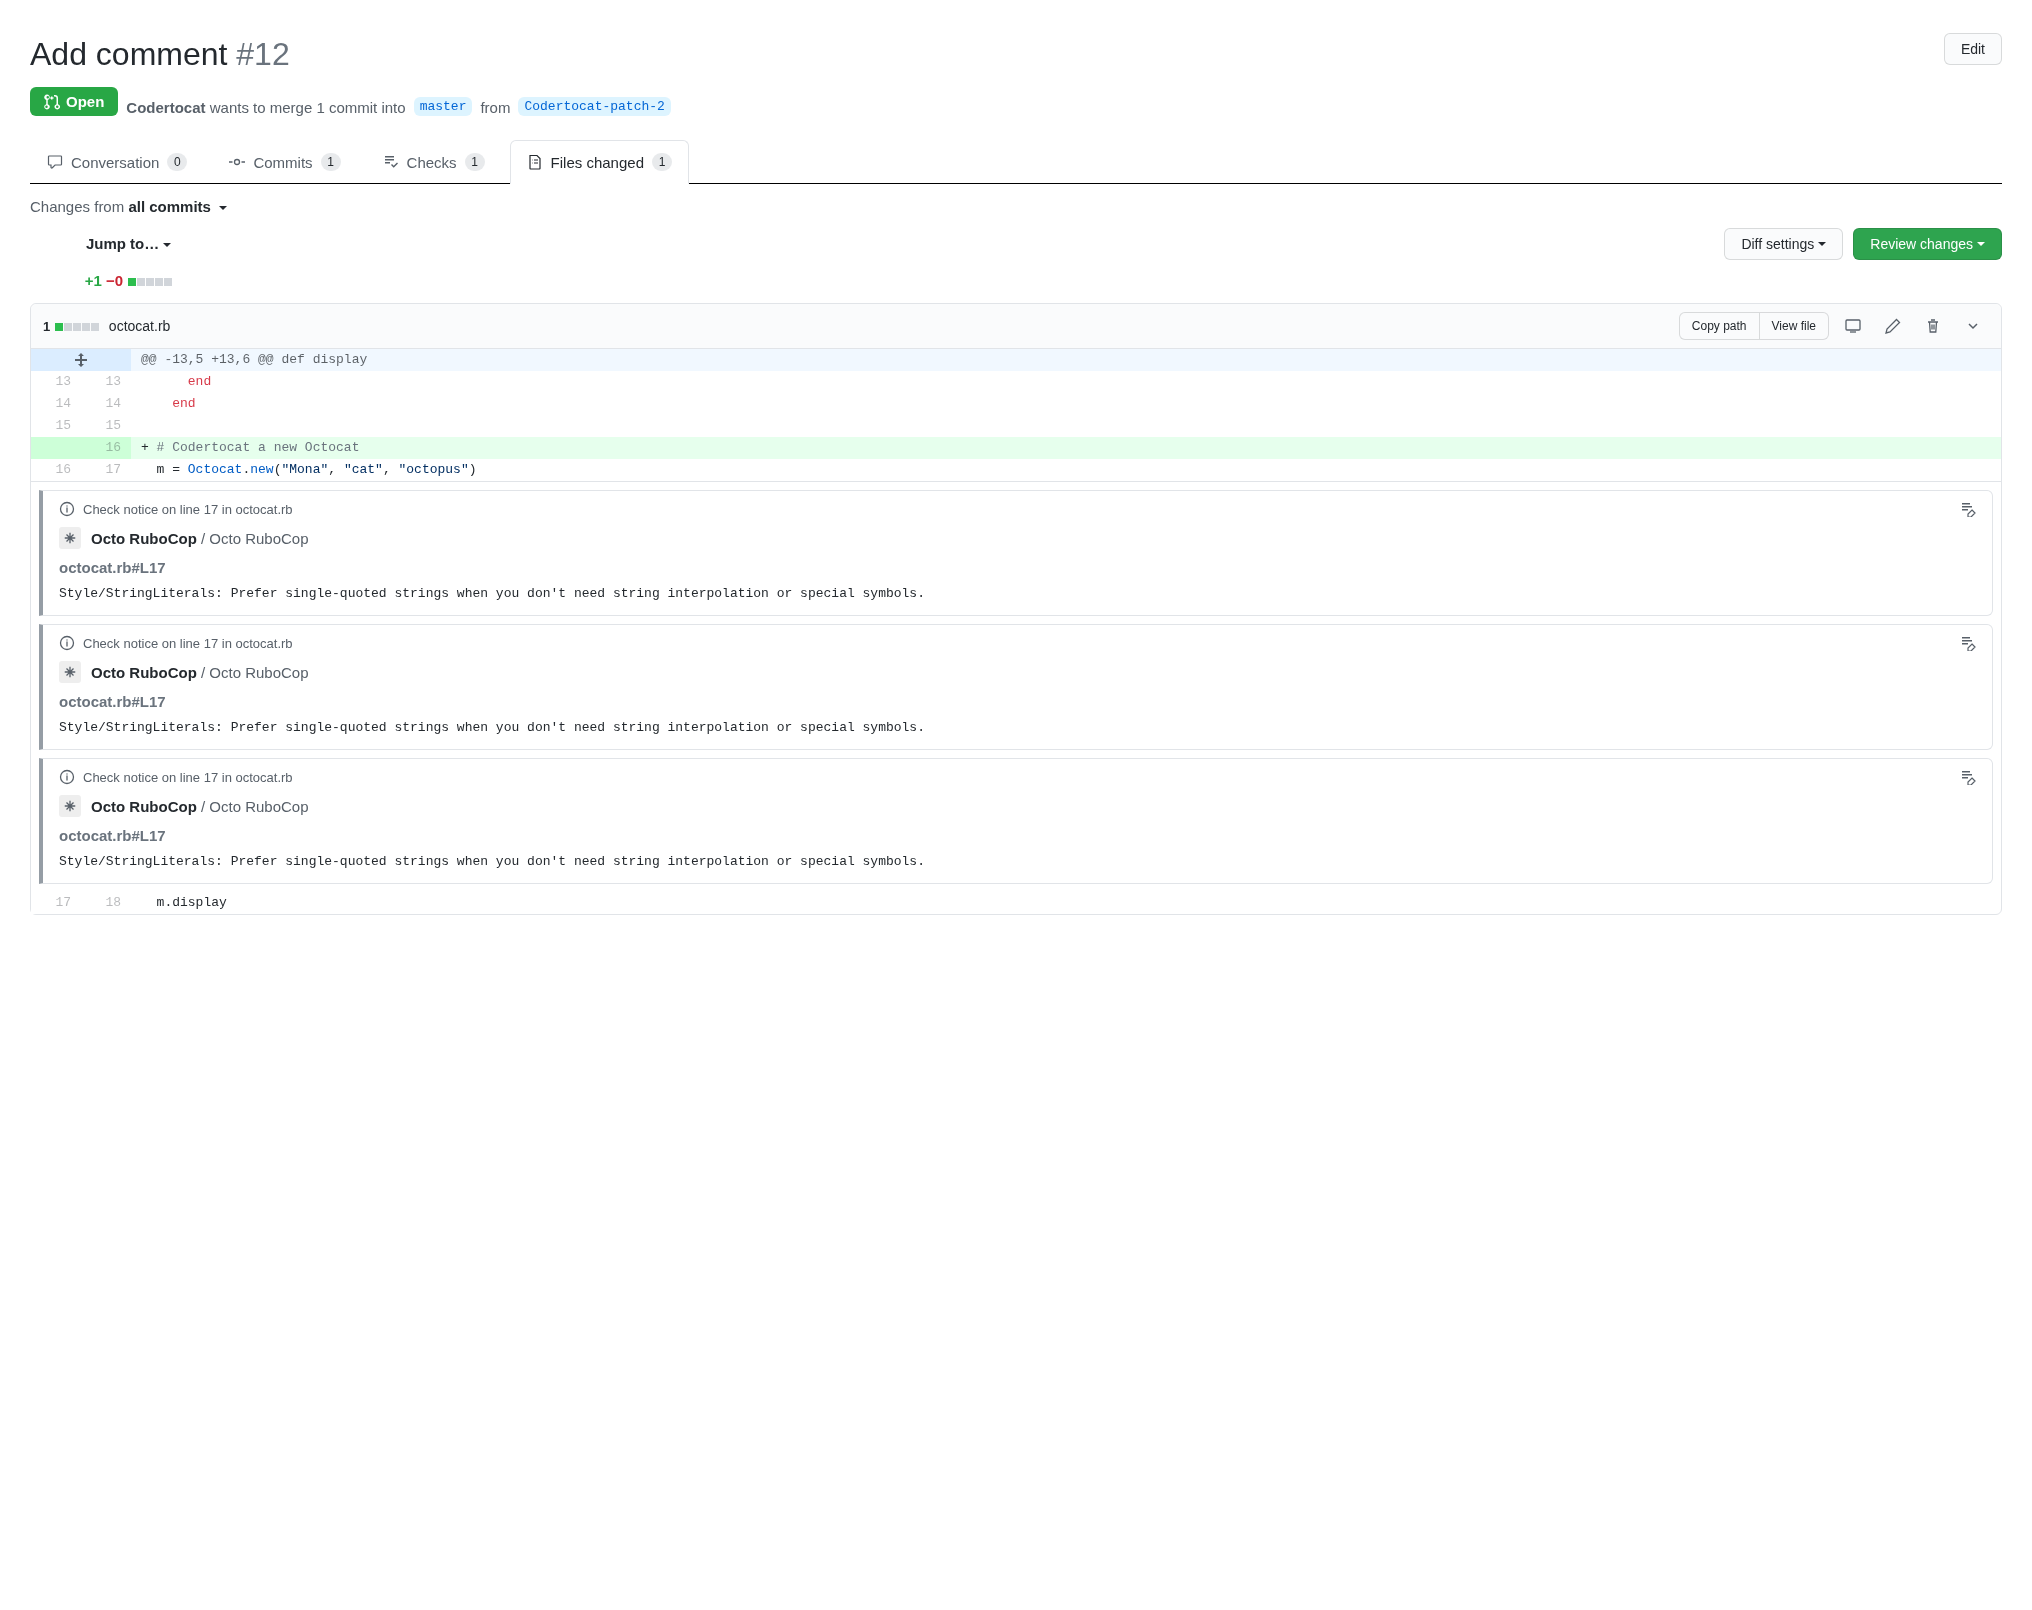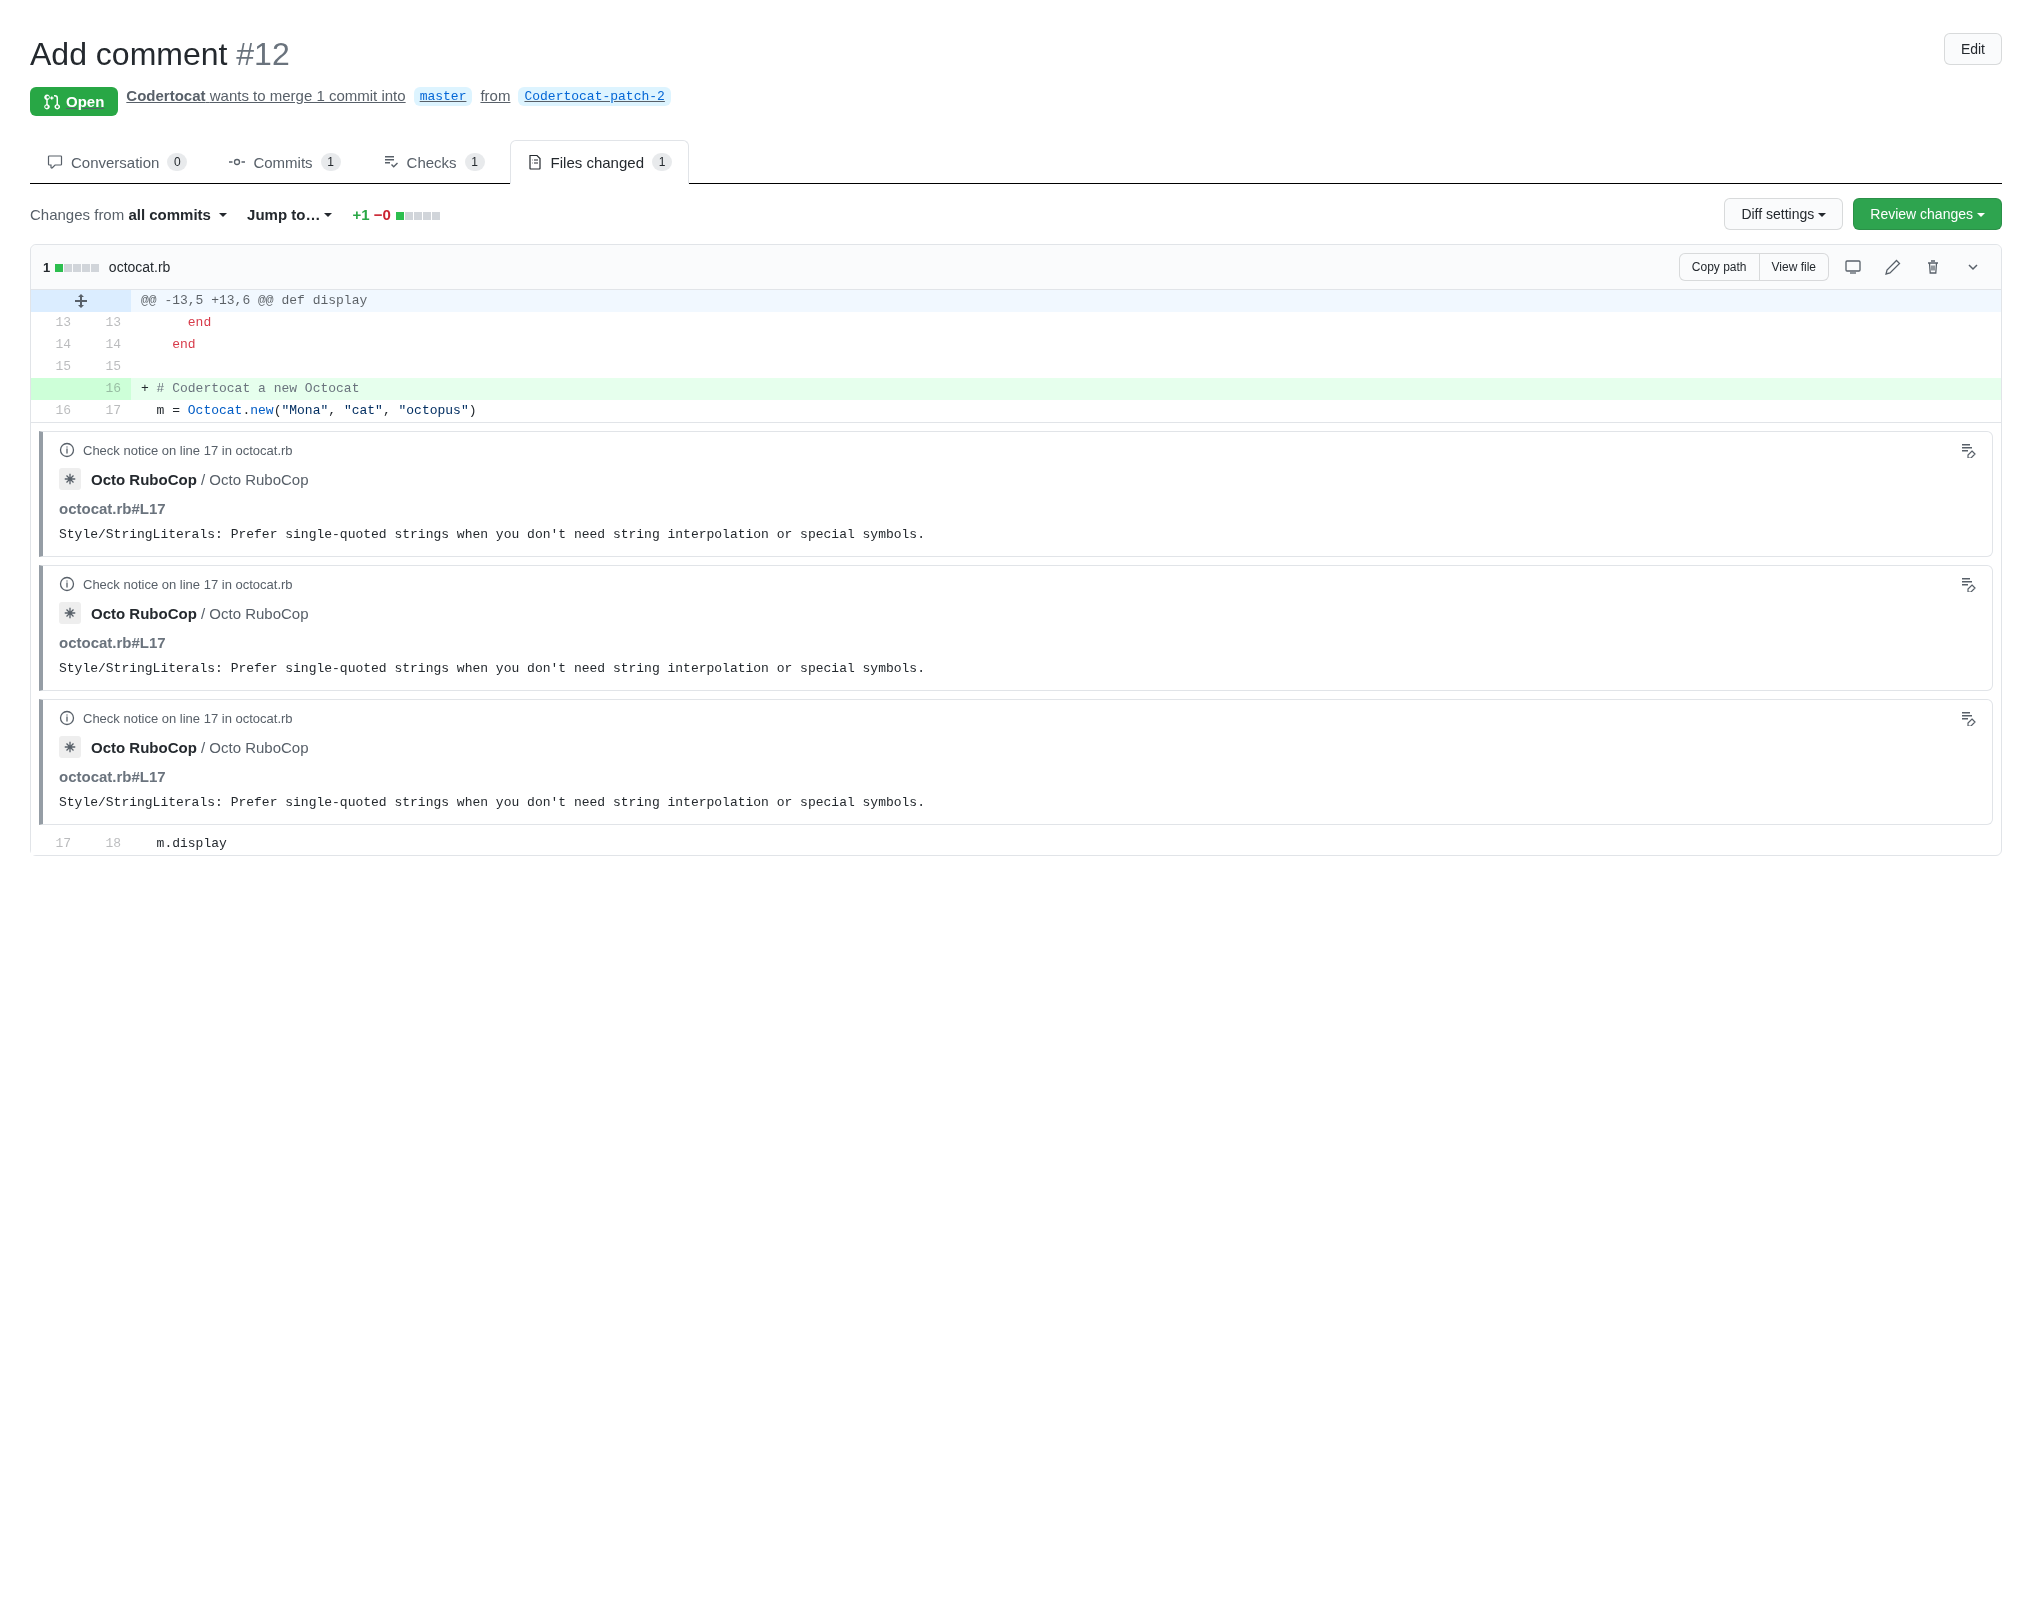--- a/index.html
+++ b/index.html
@@ -12,29 +12,29 @@
     padding: 20px 30px;
   }
   .header-row { display: flex; align-items: center; justify-content: space-between; margin-bottom: 8px; }
   h1.title { font-size: 32px; font-weight: 400; margin: 16px 0 4px 0; }
   h1.title .bold { font-weight: 400; }
   h1.title .num { color: #6a737d; font-weight: 300; }
   .btn { display: inline-block; padding: 5px 16px; font-size: 14px; font-weight: 500; line-height: 20px; border: 1px solid rgba(27,31,35,0.15); border-radius: 6px; background: #fafbfc; color: #24292e; cursor: pointer; white-space: nowrap; }
   .btn-sm { padding: 3px 12px; font-size: 12px; line-height: 20px; }
   .btn-primary { background: #2ea44f; color: #fff; border-color: rgba(27,31,35,0.15); }
   .state-open { background: #28a745; color: #fff; font-weight: 600; padding: 6px 14px; border-radius: 6px; display: inline-flex; align-items: center; gap: 6px; font-size: 15px; }
-  .meta-line { display: flex; align-items: flex-start; gap: 8px; margin-top: 10px; color: #586069; font-size: 15px; flex-wrap: wrap; text-decoration: underline; }
+  .meta-line { display: flex; align-items: flex-end; gap: 8px; margin-top: 10px; color: #586069; font-size: 15px; flex-wrap: wrap; }
   .meta-line b { color: #586069; font-weight: 600; }
   .branch { background: #ddf4ff; color: #0366d6; padding: 2px 6px; border-radius: 6px; font-family: SFMono-Regular, Consolas, "Liberation Mono", Menlo, monospace; font-size: 13px; }
   .tabs { border-bottom: 1px solid #000000; margin-top: 24px; display: flex; gap: 8px; }
   .tab { padding: 12px 16px; color: #586069; font-size: 15px; display: inline-flex; align-items: center; gap: 8px; border: 1px solid transparent; border-bottom: none; border-radius: 6px 6px 0 0; cursor: pointer; }
   .tab.selected { border-color: #e1e4e8; border-bottom: 1px solid #fff; margin-bottom: -1px; background: #fff; color: #24292e; }
   .counter { background: rgba(209,213,218,0.5); color: #24292e; border-radius: 20px; padding: 0 6px; font-size: 12px; min-width: 20px; text-align: center; line-height: 18px; display: inline-block; }
   .toolbar { display: flex; align-items: center; justify-content: space-between; padding: 14px 0; font-size: 15px; color: #24292e; }
-  .toolbar-left { display: flex; align-items: center; gap: 20px; }
+  .toolbar-left { display: flex; align-items: center; gap: 20px; flex-direction: column; }
   .toolbar-right { display: flex; align-items: center; gap: 10px; }
   .dropdown-caret::after { content: ""; display: inline-block; vertical-align: middle; border: 4px solid transparent; border-top-color: currentColor; margin-left: 4px; margin-top: 3px; }
   .additions { color: #28a745; font-weight: 600; }
   .deletions { color: #cb2431; font-weight: 600; }
   .diffstat-blocks span { display: inline-block; width: 8px; height: 8px; margin-left: 1px; }
   .blk-add { background: #2cbe4e; }
   .blk-neutral { background: #d1d5da; }
   .file { border: 1px solid #e1e4e8; border-radius: 6px; margin-bottom: 16px; }
   .file-header { display: flex; align-items: center; justify-content: space-between; padding: 8px 12px; background: #fafbfc; border-bottom: 1px solid #e1e4e8; border-radius: 6px 6px 0 0; font-size: 13px; }
   .file-header-left { display: flex; align-items: center; gap: 10px; }

